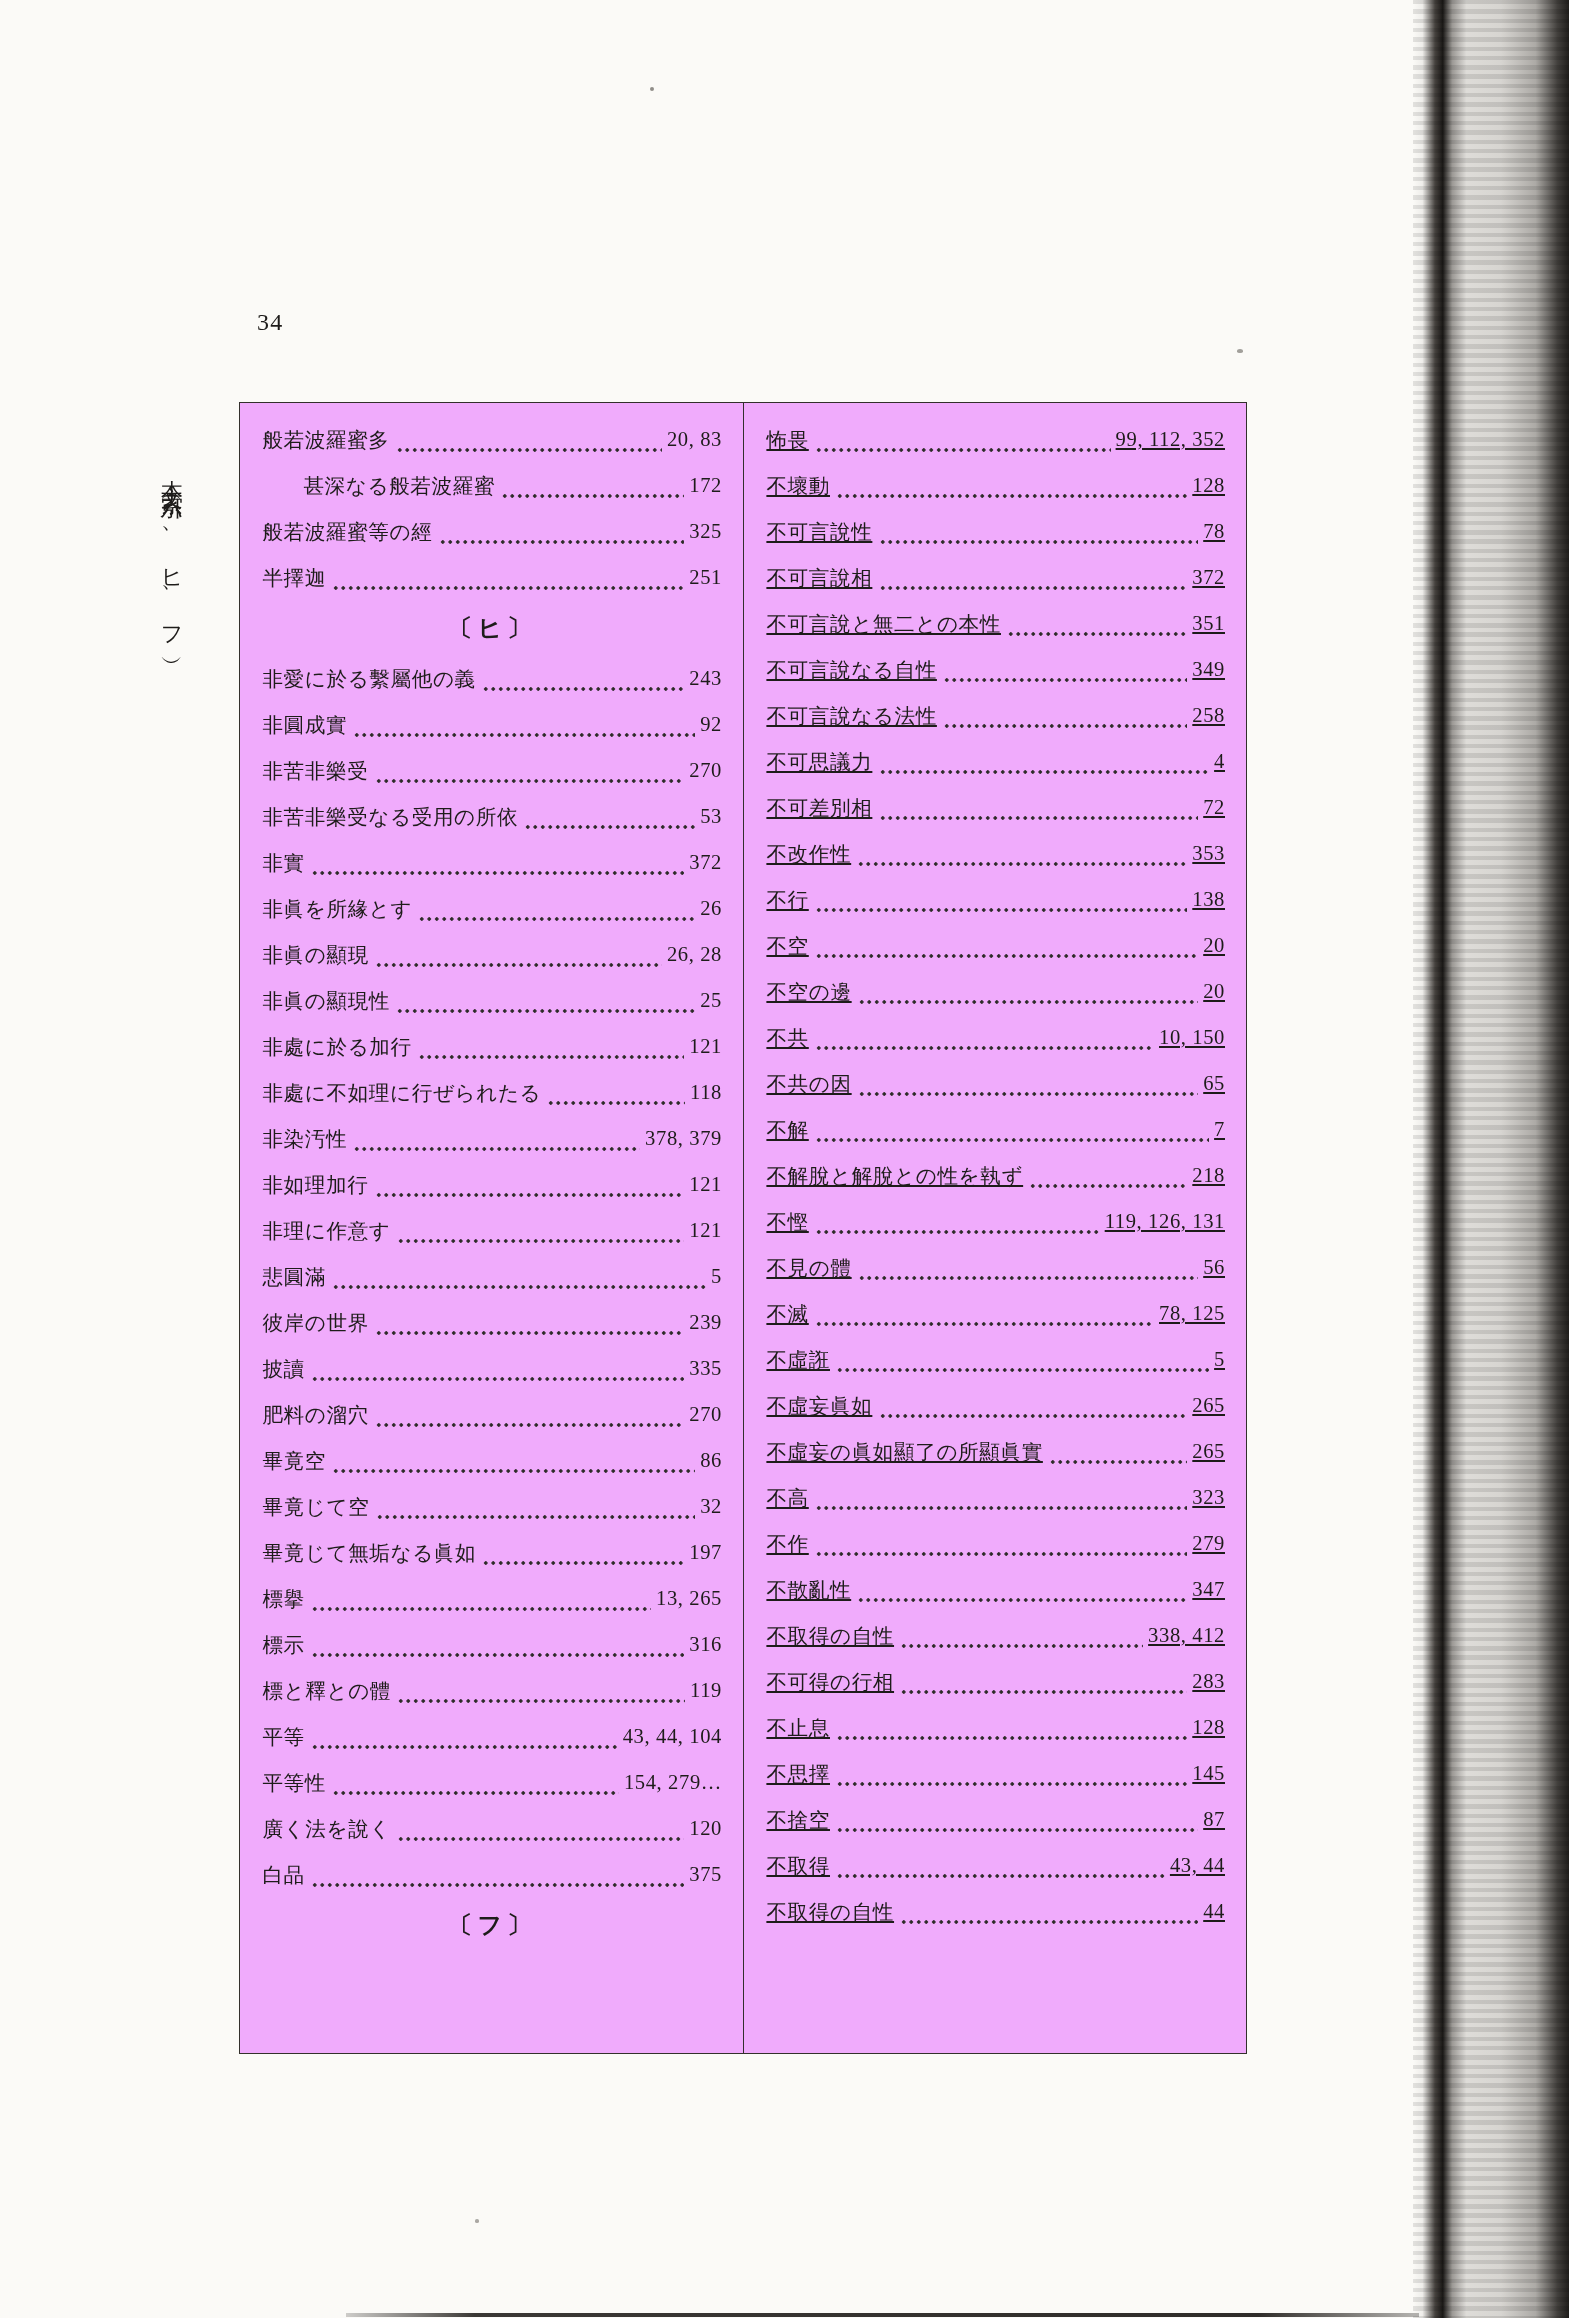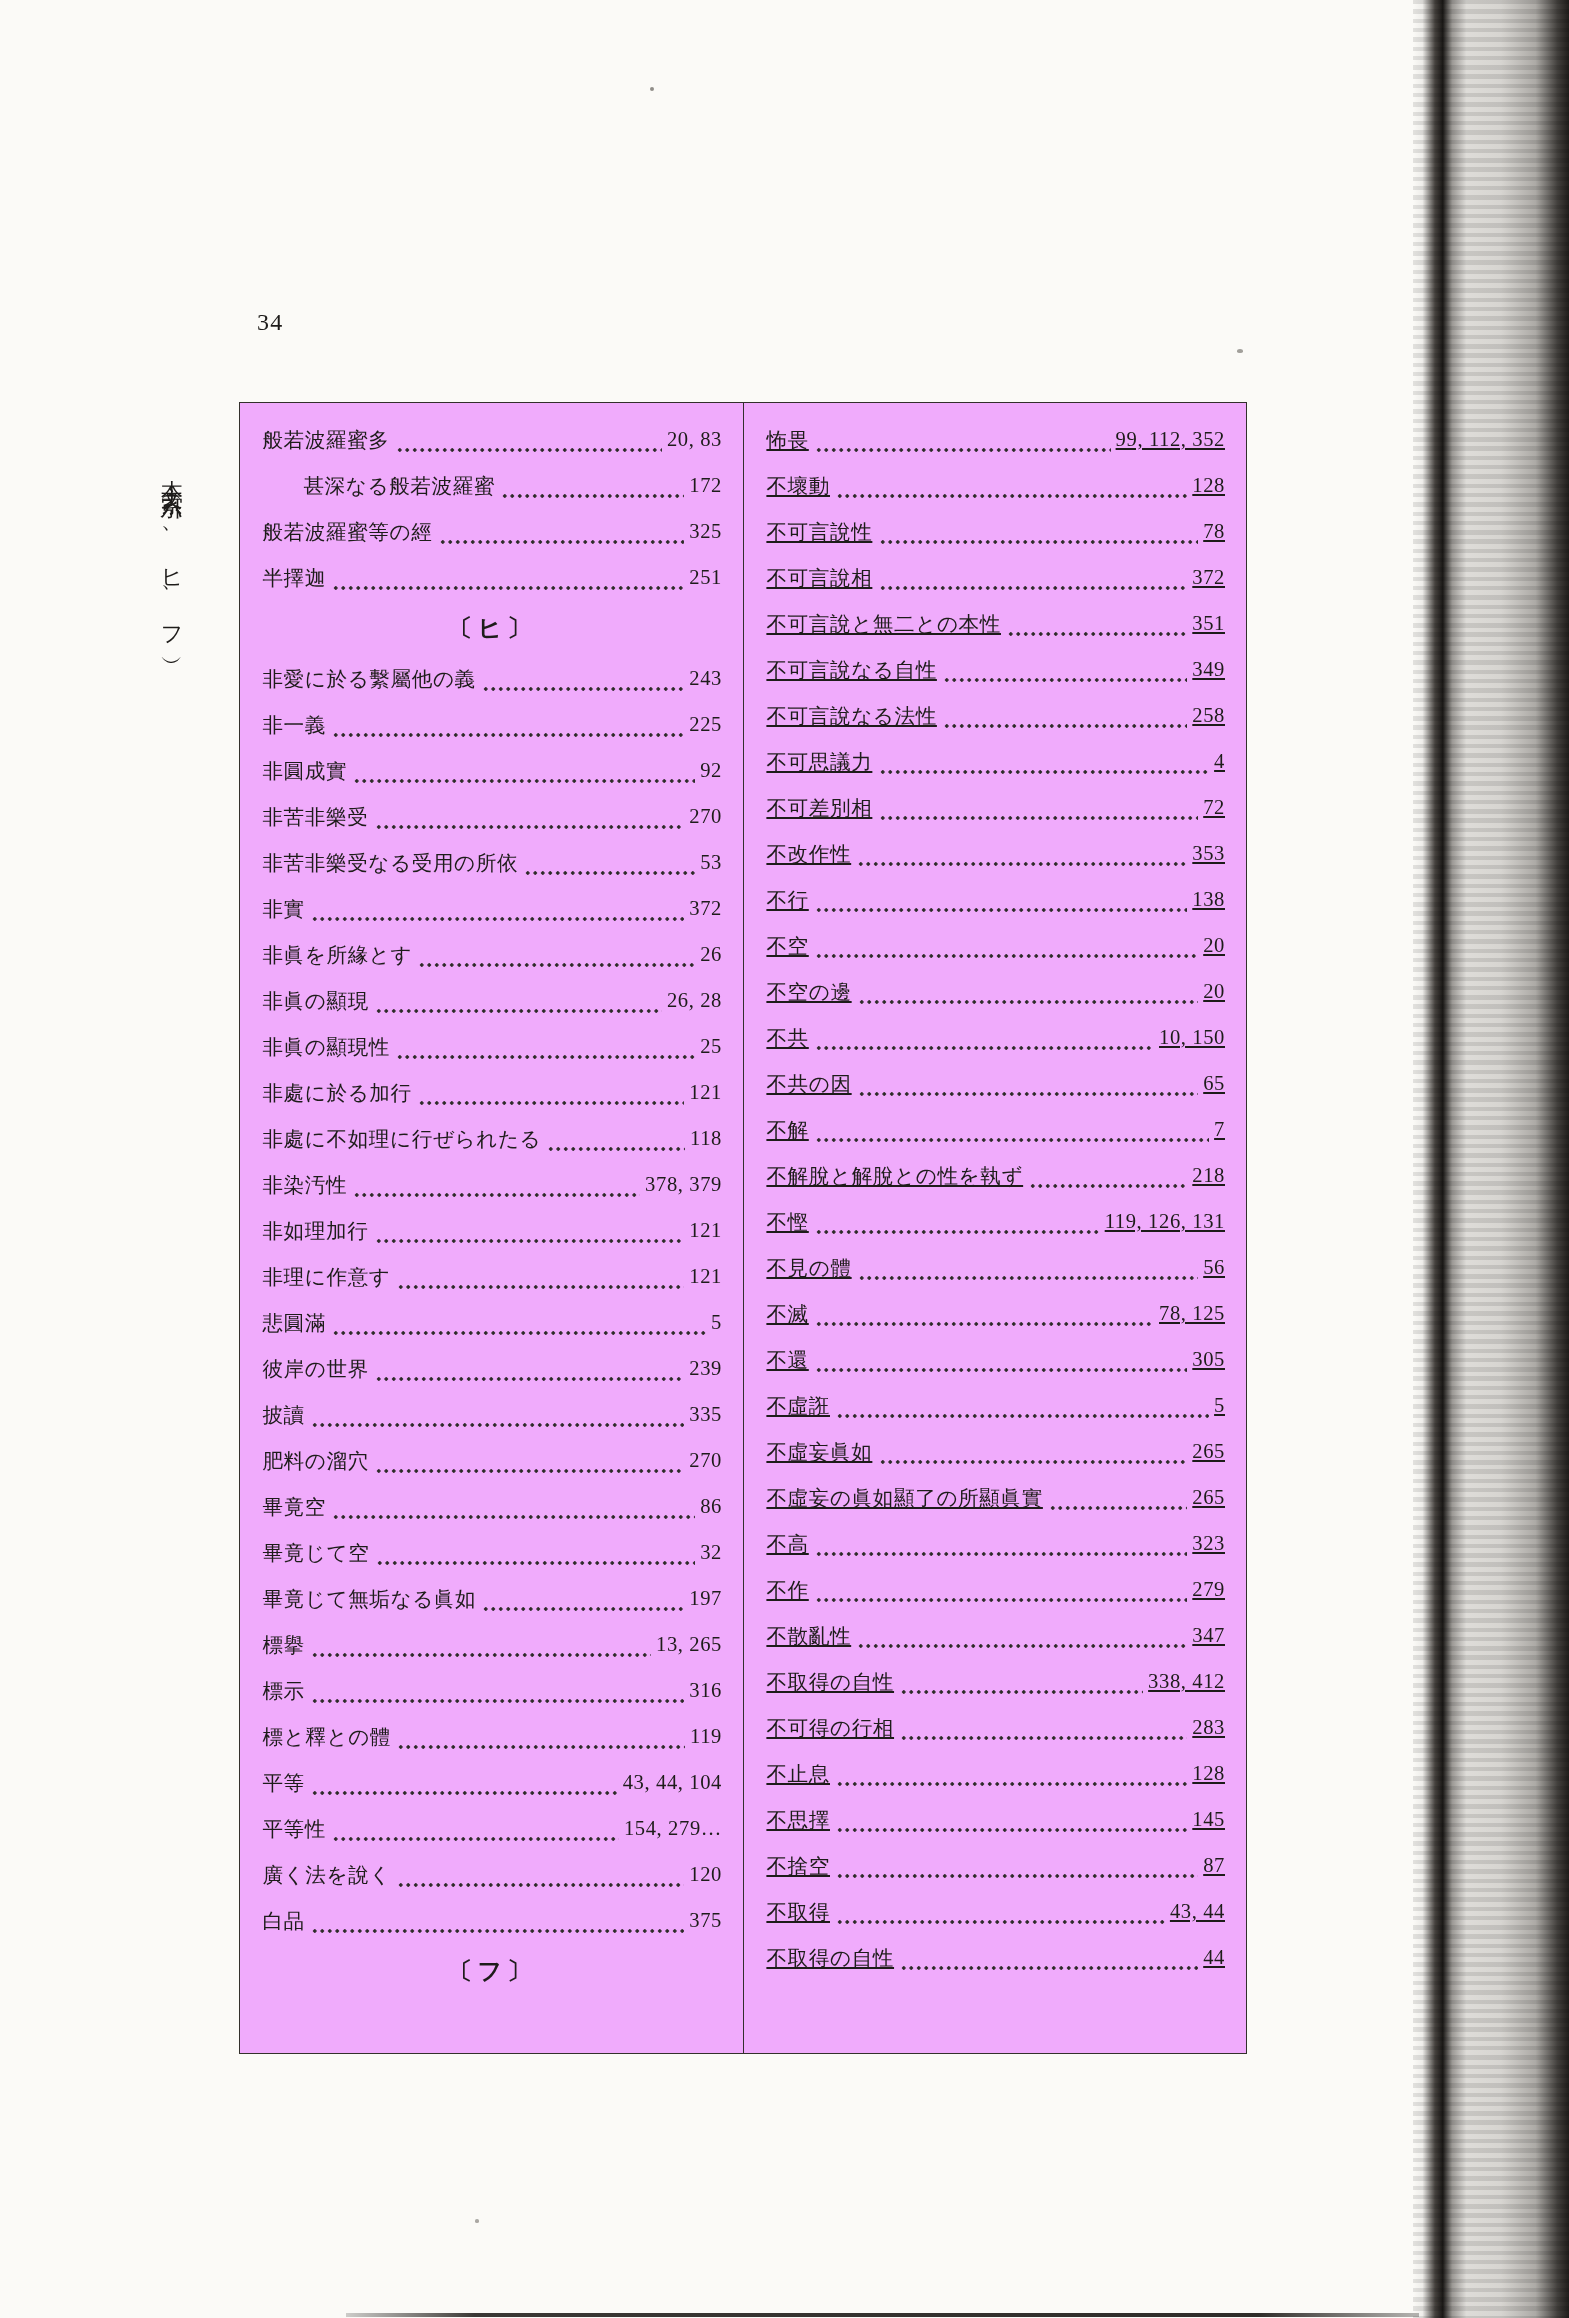--- a/index.html
+++ b/index.html
@@ -104,25 +104,20 @@
         <span class="leader"></span>
         <span class="pages">251</span>
       </div>
       <div class="section-header">〔ヒ〕</div>
       <div class="entry">
         <span class="term">非愛に於る繫屬他の義</span>
         <span class="leader"></span>
         <span class="pages">243</span>
       </div>
       <div class="entry">
-        <span class="term">非一義</span>
-        <span class="leader"></span>
-        <span class="pages">225</span>
-      </div>
-      <div class="entry">
         <span class="term">非圓成實</span>
         <span class="leader"></span>
         <span class="pages">92</span>
       </div>
       <div class="entry">
         <span class="term">非苦非樂受</span>
         <span class="leader"></span>
         <span class="pages">270</span>
       </div>
       <div class="entry">
@@ -340,25 +335,20 @@
       </div>
       <div class="entry">
         <span class="term">不見の體</span>
         <span class="leader"></span>
         <span class="pages">56</span>
       </div>
       <div class="entry">
         <span class="term">不滅</span>
         <span class="leader"></span>
         <span class="pages">78, 125</span>
-      </div>
-      <div class="entry">
-        <span class="term">不還</span>
-        <span class="leader"></span>
-        <span class="pages">305</span>
       </div>
       <div class="entry">
         <span class="term">不虛誑</span>
         <span class="leader"></span>
         <span class="pages">5</span>
       </div>
       <div class="entry">
         <span class="term">不虛妄眞如</span>
         <span class="leader"></span>
         <span class="pages">265</span>

